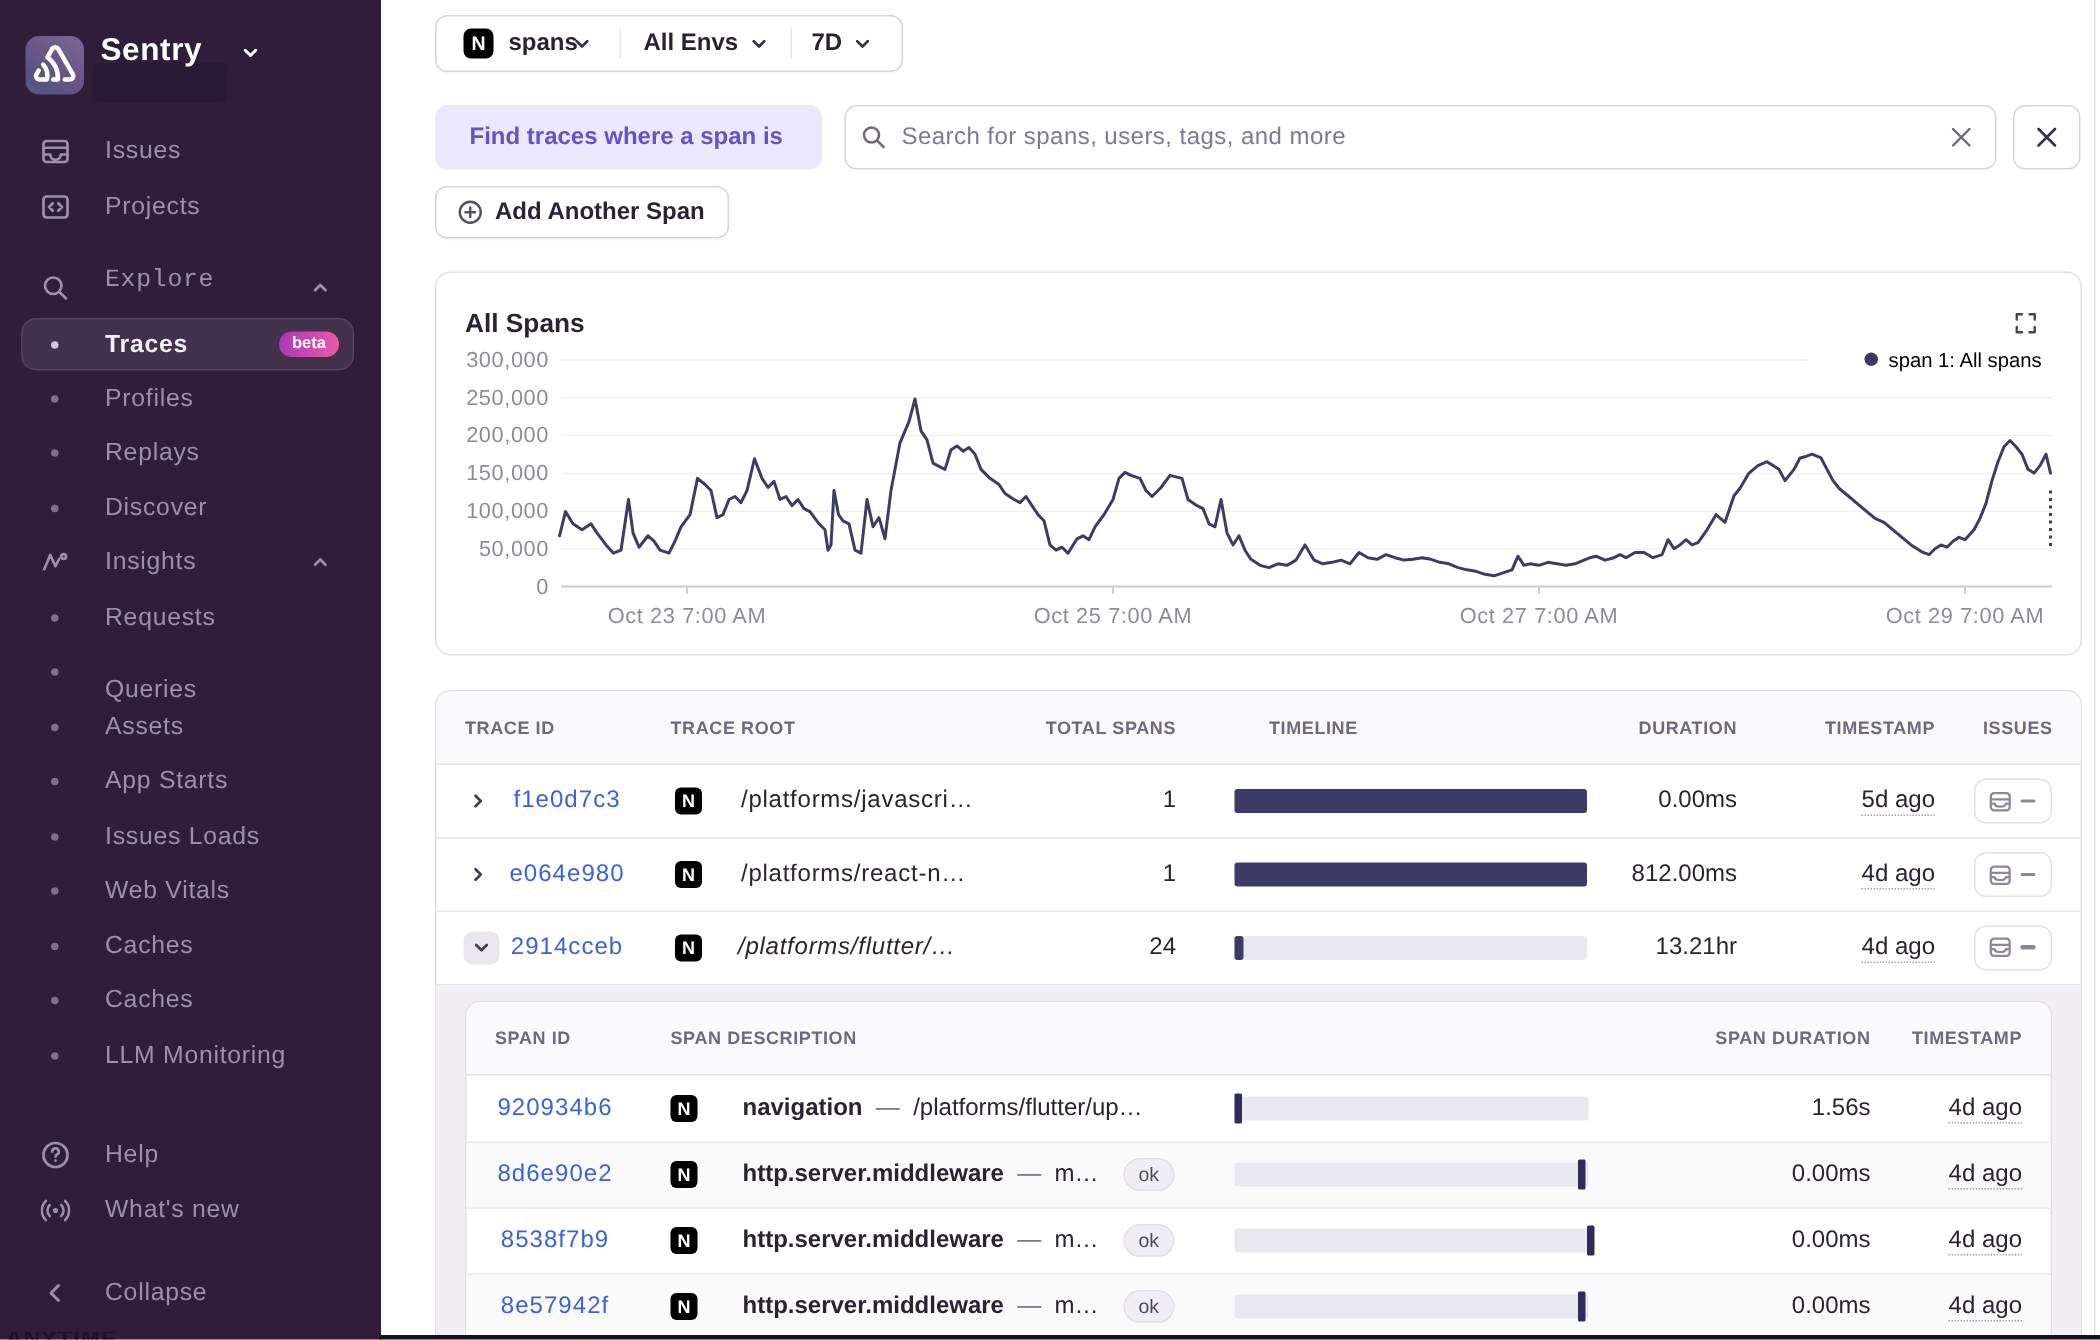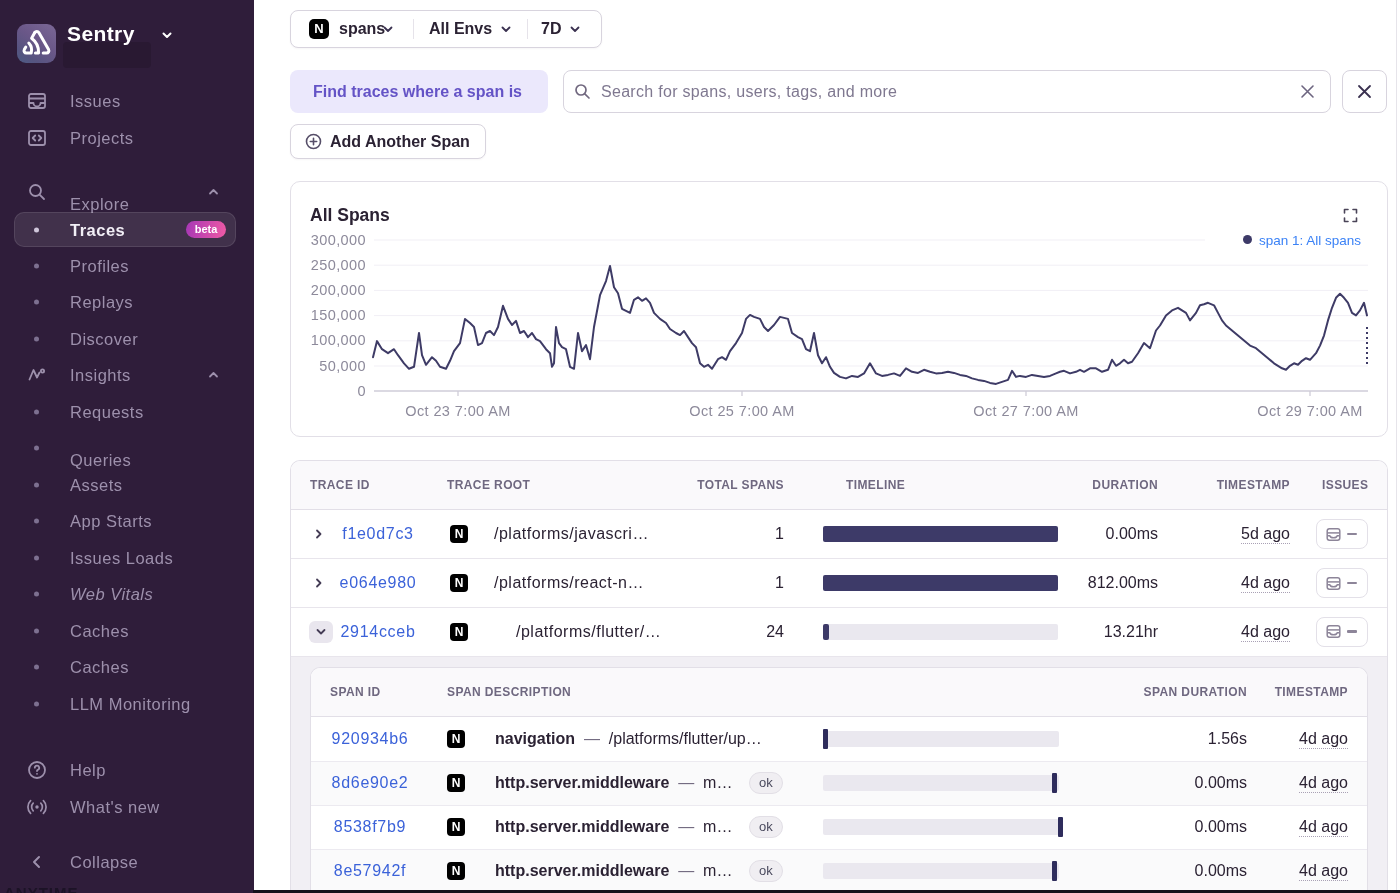--- a/index.html
+++ b/index.html
@@ -57,21 +57,21 @@
   <svg class="navico" style="top:138px;" viewBox="0 0 20 20" fill="none" stroke="#9d90ac" stroke-width="1.8" stroke-linecap="round" stroke-linejoin="round">
     <rect x="2" y="3" width="16" height="14" rx="2"></rect>
     <path d="M8.2 7.5 L5.7 10 L8.2 12.5 M11.8 7.5 L14.3 10 L11.8 12.5"></path>
   </svg>
   <div class="navlbl" style="top:138px;">Projects</div>
 
   <svg class="navico" style="top:192px;" viewBox="0 0 20 20" fill="none" stroke="#9d90ac" stroke-width="1.8" stroke-linecap="round">
     <circle cx="8.5" cy="8.5" r="5.5"></circle>
       <path d="M12.8 12.8 L17 17"></path>
   </svg>
-  <div class="navlbl" style="top:204px;">Explore</div>
+  <div class="navlbl" style="top:186px;font-family:Liberation Mono, monospace;">Explore</div>
   <svg class="chevup" style="top:192px;" viewBox="0 0 13 13" fill="none" stroke="#9d90ac" stroke-width="1.8" stroke-linecap="round" stroke-linejoin="round">
       <path d="M3 8 L6.5 4.5 L10 8"></path>
     </svg>
 
   <div class="abs" style="left:14px; top:212px; width:222px; height:35px; background:rgba(255,255,255,.09); border:1px solid rgba(255,255,255,.10); border-radius:10px;"></div>
   <div class="dot" style="top:229.5px; background:#cfc6da;"></div>
   <div class="navlbl" style="top:229.5px; color:#f2eff6; font-weight:600;">Traces</div>
   <div class="abs" style="left:186px; top:221px; width:40px; height:17px; border-radius:9px;
      background:linear-gradient(100deg,#a637b6,#ef5aa4); color:#fff; font-size:11px; font-weight:bold; text-align:center; line-height:17px;">beta</div>
   <div class="dot" style="top:266px;"></div>
@@ -93,21 +93,21 @@
     <div class="navlbl" style="top:412px;">Requests</div>
   <div class="dot" style="top:448px;"></div>
     <div class="navlbl" style="top:448px;margin-top:12px;">Queries</div>
   <div class="dot" style="top:485px;"></div>
     <div class="navlbl" style="top:485px;">Assets</div>
   <div class="dot" style="top:521px;"></div>
     <div class="navlbl" style="top:521px;">App Starts</div>
   <div class="dot" style="top:558px;"></div>
     <div class="navlbl" style="top:558px;">Issues Loads</div>
   <div class="dot" style="top:594px;"></div>
-    <div class="navlbl" style="top:594px;font-style:italic;">Web Vitals</div>
+    <div class="navlbl" style="top:594px;">Web Vitals</div>
   <div class="dot" style="top:631px;"></div>
     <div class="navlbl" style="top:631px;">Caches</div>
   <div class="dot" style="top:667px;"></div>
     <div class="navlbl" style="top:667px;">Caches</div>
   <div class="dot" style="top:704px;"></div>
     <div class="navlbl" style="top:704px;">LLM Monitoring</div>
 
   <svg class="navico" style="top:770px;" viewBox="0 0 20 20" fill="none" stroke="#9d90ac" stroke-width="1.8" stroke-linecap="round">
     <circle cx="10" cy="10" r="8"></circle>
       <path d="M7.8 7.7 a2.2 2.2 0 1 1 3 2.1 c-.6.25 -.8.6 -.8 1.3" fill="none"></path>
@@ -175,21 +175,21 @@
     </svg>
   <div class="cell" style="left:330px; top:141.5px; font-weight:600;">Add Another Span</div>
 
   <div class="card" style="left:290px; top:181px; width:1098px; height:256px;"></div>
   <div class="abs" style="left:310px; top:205px; font-size:17.5px; font-weight:bold; color:#2b2233;">All Spans</div>
   <svg class="abs" style="left:1343px; top:208px;" width="15" height="15" viewBox="0 0 15 15" fill="none" stroke="#4a4458" stroke-width="1.6" stroke-linecap="round" stroke-linejoin="round">
     <path d="M1.5 5 V1.5 H5 M10 1.5 H13.5 V5 M13.5 10 V13.5 H10 M5 13.5 H1.5 V10"></path>
   </svg>
   <div class="abs" style="left:1205px; top:230px; width:163px; height:20px; background:#fff; z-index:5;"></div>
   <div class="abs" style="left:1243px; top:235px; width:9px; height:9px; border-radius:50%; background:#3d3a68; z-index:6;"></div>
-  <div class="abs" style="left:1259px; top:240px; transform:translateY(-50%); font-size:13.5px; color:#3b82f6; z-index:6;">span 1: All spans</div>
+  <div class="abs" style="left:1259px; top:240px; transform:translateY(-50%); font-size:13.5px; color:#000000; z-index:6;">span 1: All spans</div>
   <svg class="abs" style="left:290px; top:181px;" width="1098" height="256" viewBox="0 0 1098 256">
     <g stroke="#f1eff5" stroke-width="1">
       <line x1="84" y1="59" x2="1078" y2="59"></line>
         <line x1="84" y1="84.2" x2="1078" y2="84.2"></line>
       <line x1="84" y1="109.4" x2="1078" y2="109.4"></line>
         <line x1="84" y1="134.6" x2="1078" y2="134.6"></line>
       <line x1="84" y1="159.8" x2="1078" y2="159.8"></line>
         <line x1="84" y1="185" x2="1078" y2="185"></line>
     </g>
     <line x1="84" y1="210" x2="1078" y2="210" stroke="#cfccd8" stroke-width="1.3"></line>
@@ -259,21 +259,21 @@
       <line x1="1.2" y1="5.9" x2="13.8" y2="5.9"></line>
       <path d="M1.2 8.8 h2.6 q0.5 2 3.7 2 t3.7 -2 h2.6"></path>
     </svg>
   <div class="abs" style="left:1347px; top:581.8px; width:10px; height:2.6px; background:#8d8599; border-radius:1px;"></div>
   <div class="abs" style="left:309px; top:620.5px; width:24px; height:22px; background:#e9e6ee; border-radius:6px;"></div>
   <svg class="abs" style="left:315px; top:625.5px;" width="12" height="12" viewBox="0 0 12 12" fill="none" stroke="#443c55" stroke-width="1.8" stroke-linecap="round" stroke-linejoin="round">
       <path d="M2.5 4 L6 7.5 L9.5 4"></path>
     </svg>
   <div class="cell link" style="left:318px; top:631.5px; width:120px; text-align:center;">2914cceb</div>
   <div class="nbadge" style="left:450px; top:631.5px;">N</div>
-  <div class="cell" style="left:516px; top:631.5px;"><span style="letter-spacing:.5px;">/platforms/flutter/…</span></div>
+  <div class="cell" style="left:492px; top:631.5px;font-style:italic;"><span style="letter-spacing:.5px;">/platforms/flutter/…</span></div>
   <div class="cell rnum" style="left:684px; top:631.5px; width:100px;">24</div>
   <div class="track" style="left:823px; top:631.5px; width:235px;"></div>
   <div class="fillbar" style="left:823px; top:631.5px; width:6px;"></div>
   <div class="cell rnum" style="left:1058px; top:631.5px; width:100px;">13.21hr</div>
   <div class="cell rnum" style="left:1190px; top:631.5px; width:100px;"><span class="tago">4d ago</span></div>
   <div class="issuebtn" style="left:1316px; top:631.5px;"></div>
   <svg class="abs" style="left:1326px; top:624.0px;" width="15" height="15" viewBox="0 0 15 15" fill="none" stroke="#8d8599" stroke-width="1.5" stroke-linejoin="round">
       <rect x="1.2" y="1.8" width="12.6" height="11.4" rx="2.2"></rect>
       <line x1="1.2" y1="5.9" x2="13.8" y2="5.9"></line>
       <path d="M1.2 8.8 h2.6 q0.5 2 3.7 2 t3.7 -2 h2.6"></path>

